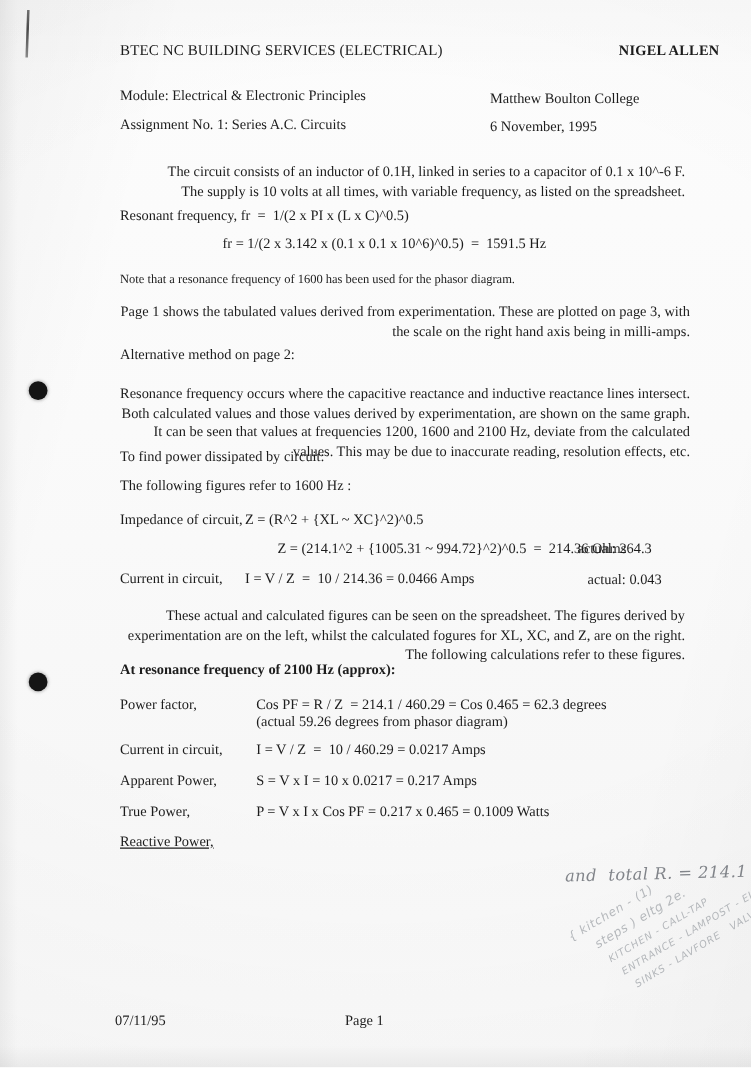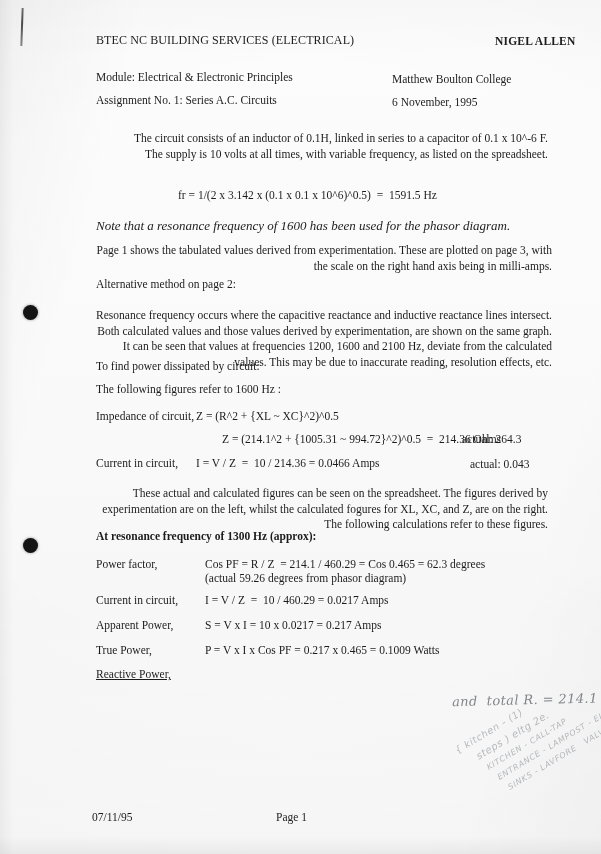--- a/index.html
+++ b/index.html
@@ -83,21 +83,21 @@
   #hdr-author  { left: 455px; top: 36px;  font-size: 11.5px; letter-spacing: 0.2px; margin-left: 40px; }
   #hdr-module  { left: 96px;  top: 72px;  font-size: 11.5px; }
   #hdr-college { left: 392px; top: 74px;  font-size: 11.5px; }
   #hdr-assign  { left: 96px;  top: 95px;  font-size: 11.5px; }
   #hdr-date    { left: 392px; top: 97px;  font-size: 11.5px; }
 
   
   #p-intro     { left: 96px;  top: 131px; width: 452px; font-size: 11.5px; text-indent: 36px; }
   #f-resonant  { left: 96px;  top: 168px; font-size: 11.5px; }
   #f-fr-calc   { left: 178px; top: 190px; font-size: 11.5px; }
-  #p-note      { left: 96px;  top: 219px; font-size: 13px; font-style: italic; }
+  #p-note      { left: 96px;  top: 219px; font-size: 10px; }
   #p-page1     { left: 96px;  top: 243px; width: 456px; font-size: 11.5px; }
   #p-altmethod { left: 96px;  top: 279px; font-size: 11.5px; }
   #p-resonance { left: 96px;  top: 308px; width: 456px; font-size: 11.5px; }
   #p-findpower { left: 96px;  top: 361px; font-size: 11.5px; }
   #p-refer1600 { left: 96px;  top: 384px; font-size: 11.5px; }
 
   
   #l-imp       { left: 96px;  top: 411px; font-size: 11.5px; }
   #v-imp       { left: 196px; top: 411px; font-size: 11.5px; }
   #v-imp2      { left: 222px; top: 434px; font-size: 11.5px; }
@@ -182,20 +182,21 @@
 
   <div class="t" id="hdr-title">BTEC NC BUILDING SERVICES (ELECTRICAL)</div>
   <div class="t bold" id="hdr-author">NIGEL ALLEN</div>
   <div class="t" id="hdr-module">Module: Electrical &amp; Electronic Principles</div>
   <div class="t" id="hdr-college">Matthew Boulton College</div>
   <div class="t" id="hdr-assign">Assignment No. 1: Series A.C. Circuits</div>
   <div class="t" id="hdr-date">6 November, 1995</div>
 
   <div class="blk" id="p-intro">The circuit consists of an inductor of 0.1H, linked in series to a capacitor of 0.1 x 10^-6 F. The supply is 10 volts at all times, with variable frequency, as listed on the spreadsheet.</div>
 
+  <div class="t" id="f-resonant">Resonant frequency, fr  =  1/(2 x PI x (L x C)^0.5)</div>
 
   <div class="t" id="f-fr-calc">fr = 1/(2 x 3.142 x (0.1 x 0.1 x 10^6)^0.5)  =  1591.5 Hz</div>
 
   <div class="t" id="p-note">Note that a resonance frequency of 1600 has been used for the phasor diagram.</div>
 
   <div class="blk" id="p-page1">Page 1 shows the tabulated values derived from experimentation. These are plotted on page 3, with the scale on the right hand axis being in milli-amps.</div>
 
   <div class="t" id="p-altmethod">Alternative method on page 2:</div>
 
   <div class="blk" id="p-resonance">Resonance frequency occurs where the capacitive reactance and inductive reactance lines intersect. Both calculated values and those values derived by experimentation, are shown on the same graph. It can be seen that values at frequencies 1200, 1600 and 2100 Hz, deviate from the calculated values. This may be due to inaccurate reading, resolution effects, etc.</div>
@@ -209,21 +210,21 @@
 
   <div class="t" id="v-imp2">Z = (214.1^2 + {1005.31 ~ 994.72}^2)^0.5  =  214.36 Ohms</div>
   <div class="t" id="v-imp2act">actual: 264.3</div>
 
   <div class="t" id="l-cur">Current in circuit,</div>
   <div class="t" id="v-cur">I = V / Z  =  10 / 214.36 = 0.0466 Amps</div>
   <div class="t" id="v-curact">actual: 0.043</div>
 
   <div class="blk" id="p-actualcalc">These actual and calculated figures can be seen on the spreadsheet. The figures derived by experimentation are on the left, whilst the calculated fogures for XL, XC, and Z, are on the right. The following calculations refer to these figures.</div>
 
-  <div class="t bold" id="h-resfreq">At resonance frequency of 1300 Hz (approx):</div>
+  <div class="t bold" id="h-resfreq">At resonance frequency of 2100 Hz (approx):</div>
 
   <div class="t" id="l-pf">Power factor,</div>
   <div class="t" id="v-pf">Cos PF = R / Z  = 214.1 / 460.29 = Cos 0.465 = 62.3 degrees</div>
   <div class="t" id="v-pfnote">(actual 59.26 degrees from phasor diagram)</div>
 
   <div class="t" id="l-cur2">Current in circuit,</div>
   <div class="t" id="v-cur2">I = V / Z  =  10 / 460.29 = 0.0217 Amps</div>
 
   <div class="t" id="l-app">Apparent Power,</div>
   <div class="t" id="v-app">S = V x I = 10 x 0.0217 = 0.217 Amps</div>

